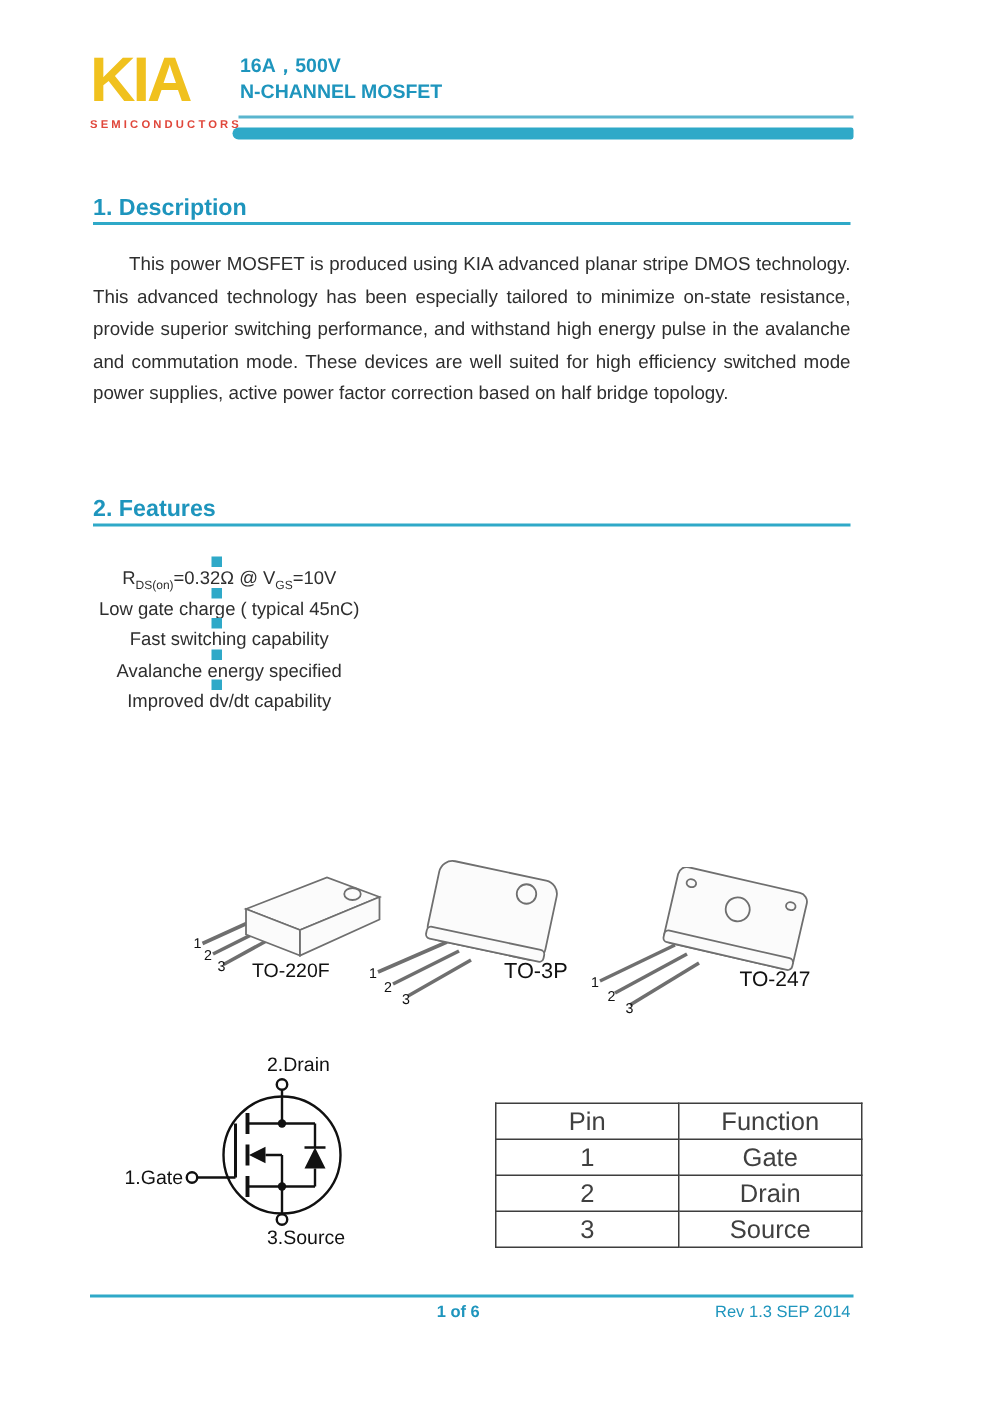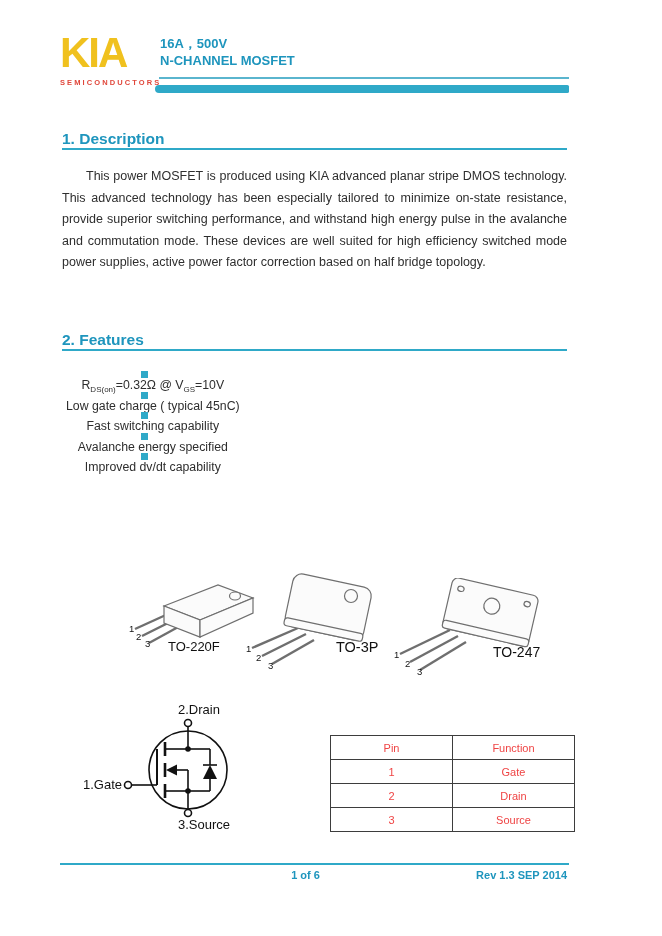--- a/index.html
+++ b/index.html
@@ -79,35 +79,35 @@
   .lead    { stroke: #6f6f6f; stroke-width: 2.4; }
 
   
   .pin-table {
     position: absolute; left: 330px; top: 735px;
     border-collapse: collapse; table-layout: fixed;
   }
   .pin-table td, .pin-table th {
     border: 1.5px solid #3d3d3d; width: 122px; height: 24px;
     text-align: center; vertical-align: middle;
-    font-size: 11px; font-weight: 400; color: #ef4444;
+    font-size: 17px; font-weight: 400; color: #404040;
   }
 
   
   .footer-rule {
     position: absolute; left: 60px; right: 42px; top: 863px;
     height: 1.5px; background: #2FA9C8;
   }
   .footer-page {
     position: absolute; left: 0; right: 0; top: 869px; text-align: center;
     font-size: 11px; font-weight: 700; color: #1E95BD;
   }
   .footer-rev {
     position: absolute; right: 44px; top: 869px;
-    font-size: 11px; font-weight: 700; color: #1E95BD;
+    font-size: 11px; font-weight: 400; color: #1E95BD;
   }
 </style>
 </head>
 <body>
 
 <div class="page">
 
   <div class="logo-block">
     <div class="logo-main">KIA</div>
     <div class="logo-sub">SEMICONDUCTORS</div>

